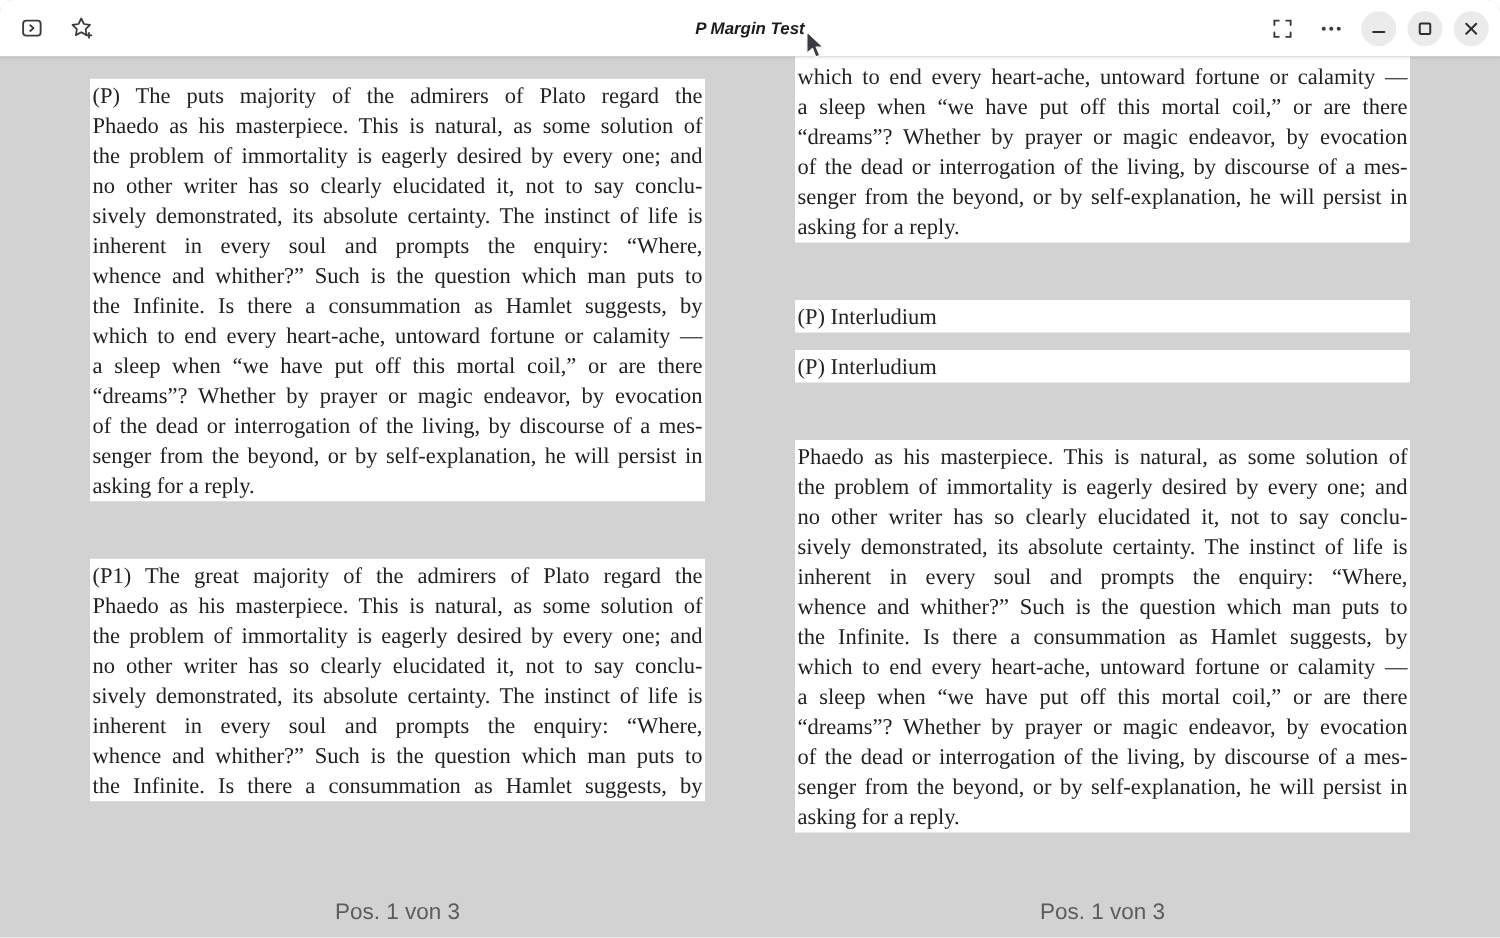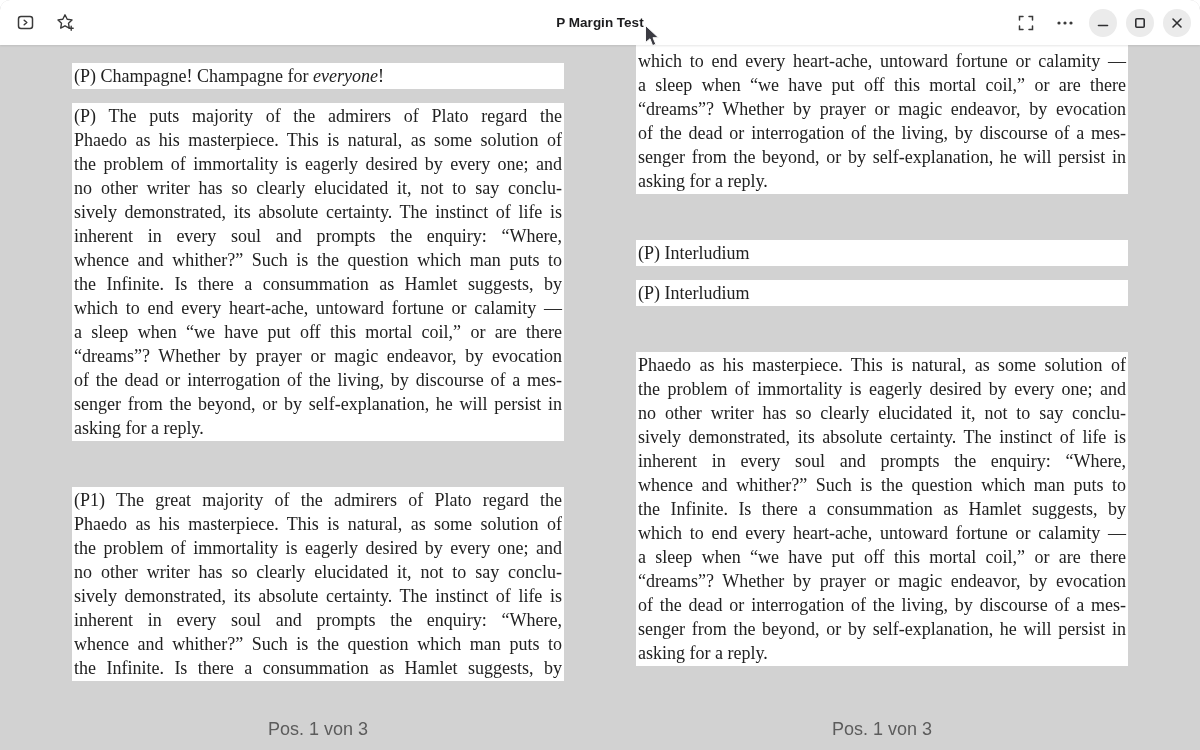--- a/index.html
+++ b/index.html
@@ -3,21 +3,21 @@
 <meta charset="utf-8">
 <style>
   html,body{margin:0;padding:0;background:#ffffff;}
   body{width:1200px;height:750px;font-family:"Liberation Sans",sans-serif;position:relative;overflow:hidden;}
   .window{position:absolute;inset:0;background:#d2d2d2;border-radius:10px 10px 0 0;overflow:hidden;}
 
   
   .titlebar{position:absolute;top:0;left:0;right:0;height:45px;background:#ffffff;
             box-shadow:0 1px 2px rgba(0,0,0,.10);z-index:10;}
   .tb-title{position:absolute;left:0;right:0;top:0;height:45px;line-height:45px;text-align:center;
-            font-size:13.5px;font-weight:700;color:#1c1c1e;pointer-events:none;}
+            font-size:13.5px;font-weight:700;color:#1c1c1e;pointer-events:none;font-style:italic;}
   .tb-group{position:absolute;top:0;height:45px;display:flex;align-items:center;gap:10px;}
   .tb-left{left:10px;}
   .tb-right{right:9px;gap:9px;}
   .icon-btn{width:30px;height:30px;display:flex;align-items:center;justify-content:center;border-radius:6px;cursor:pointer;}
   .circle-btn{width:28px;height:28px;border-radius:50%;background:#ebebeb;display:flex;align-items:center;justify-content:center;cursor:pointer;}
   .icon-btn svg,.circle-btn svg{display:block;}
 
   
   .column{position:absolute;top:45px;width:492px;height:665px;overflow:hidden;box-sizing:border-box;}
   .col-0{left:72px;padding-top:18px;}
@@ -105,23 +105,20 @@
         <span>
           <svg width="14" height="14" viewBox="0 0 14 14" stroke="#2f2f31" stroke-width="1.6" stroke-linecap="round">
               <path d="M3 3 L11 11 M11 3 L3 11"></path>
             </svg>
         </span>
       </div>
     </div>
   </div>
 
   <div class="column col-0">
-      <div class="block gs">
-        <div class="line endline">(P) Champagne! Champagne for <em>everyone</em>!</div>
-      </div>
       <div class="block gl">
         <div class="line">(P) The puts majority of the admirers of Plato regard the</div>
         <div class="line">Phaedo as his masterpiece. This is natural, as some solution of</div>
         <div class="line">the problem of immortality is eagerly desired by every one; and</div>
         <div class="line">no other writer has so clearly elucidated it, not to say conclu-</div>
         <div class="line">sively demonstrated, its absolute certainty. The instinct of life is</div>
         <div class="line">inherent in every soul and prompts the enquiry: “Where,</div>
         <div class="line">whence and whither?” Such is the question which man puts to</div>
         <div class="line">the Infinite. Is there a consummation as Hamlet suggests, by</div>
         <div class="line">which to end every heart-ache, untoward fortune or calamity —</div>

